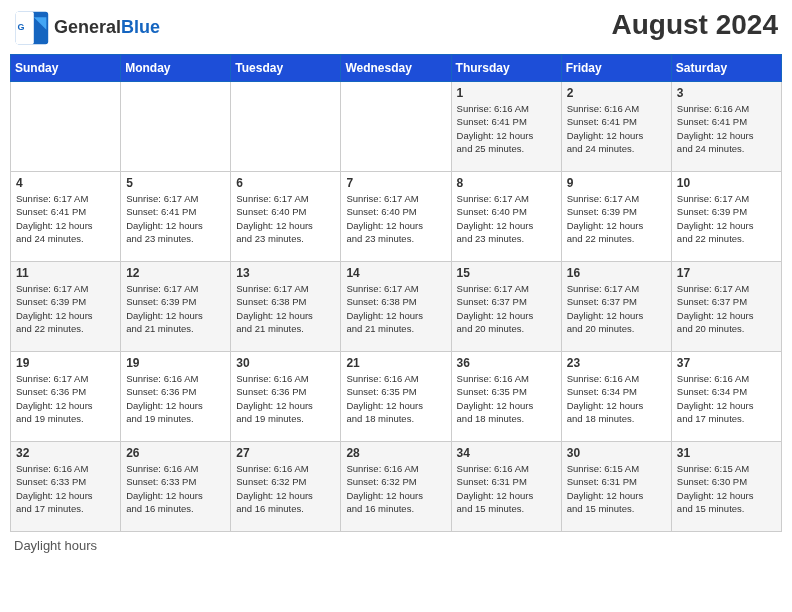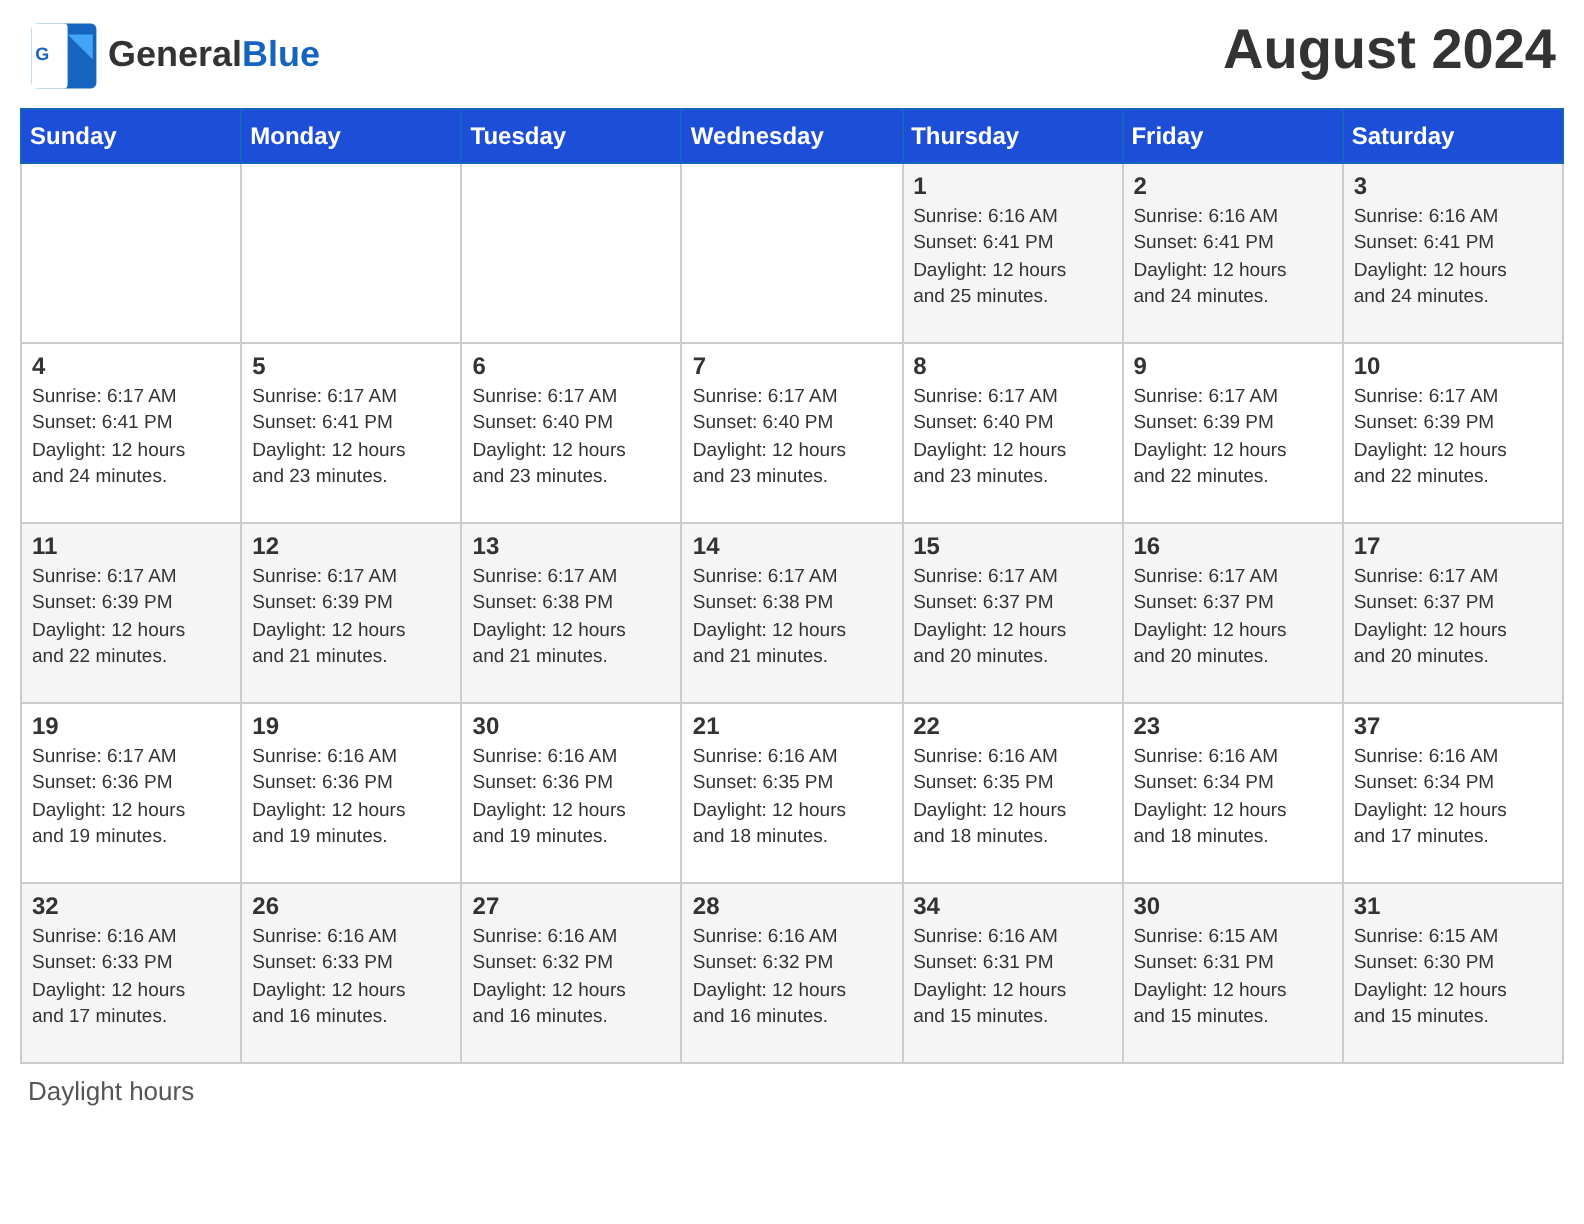--- a/index.html
+++ b/index.html
@@ -218,21 +218,21 @@
         </td>
         <td>
           <span class="day-num">30</span>
           <div class="day-info">Sunrise: 6:16 AM<br>Sunset: 6:36 PM<br>Daylight: 12 hours<br>and 19 minutes.</div>
         </td>
         <td>
           <span class="day-num">21</span>
           <div class="day-info">Sunrise: 6:16 AM<br>Sunset: 6:35 PM<br>Daylight: 12 hours<br>and 18 minutes.</div>
         </td>
         <td>
-          <span class="day-num">22</span>
+          <span class="day-num">36</span>
           <div class="day-info">Sunrise: 6:16 AM<br>Sunset: 6:35 PM<br>Daylight: 12 hours<br>and 18 minutes.</div>
         </td>
         <td>
           <span class="day-num">23</span>
           <div class="day-info">Sunrise: 6:16 AM<br>Sunset: 6:34 PM<br>Daylight: 12 hours<br>and 18 minutes.</div>
         </td>
         <td>
           <span class="day-num">37</span>
           <div class="day-info">Sunrise: 6:16 AM<br>Sunset: 6:34 PM<br>Daylight: 12 hours<br>and 17 minutes.</div>
         </td>

